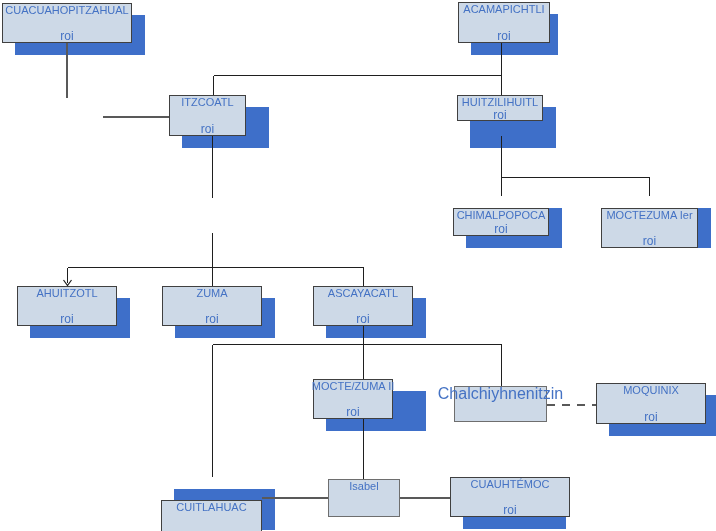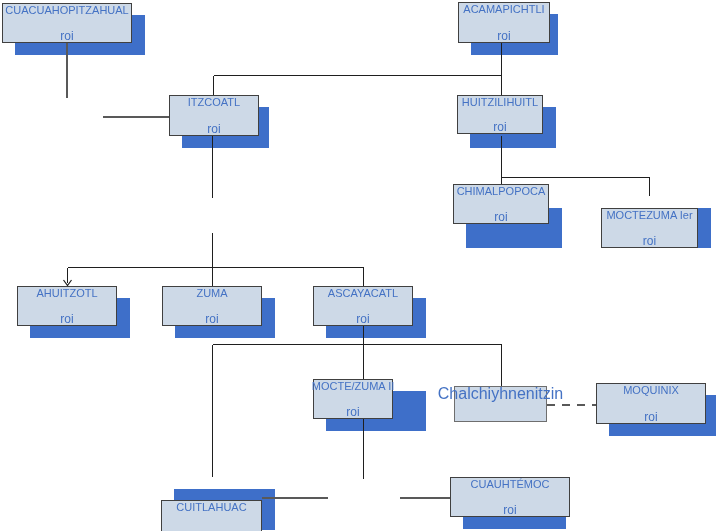--- a/index.html
+++ b/index.html
@@ -84,30 +84,30 @@
 
   <div class="box roi" style="left:2px;top:3px;width:130px;height:40px">
     <span class="nm">CUACUAHOPITZAHUAL</span>
     <span class="rl">roi</span>
   </div>
   <div class="box roi" style="left:458px;top:2px;width:92px;height:41px">
     <span class="nm">ACAMAPICHTLI</span>
     <span class="rl">roi</span>
   </div>
 
-  <div class="box roi" style="left:169px;top:95px;width:90px;height:41px">
+  <div class="box roi" style="left:169px;top:95px;width:77px;height:41px">
     <span class="nm">ITZCOATL</span>
     <span class="rl">roi</span>
   </div>
-  <div class="box roi" style="left:457px;top:95px;width:86px;height:39px">
+  <div class="box roi" style="left:457px;top:95px;width:86px;height:26px">
     <span class="nm">HUITZILIHUITL</span>
     <span class="rl">roi</span>
   </div>
 
-  <div class="box roi" style="left:453px;top:184px;width:96px;height:40px">
+  <div class="box roi" style="left:453px;top:208px;width:96px;height:28px">
     <span class="nm">CHIMALPOPOCA</span>
     <span class="rl">roi</span>
   </div>
   <div class="box roi" style="left:601px;top:208px;width:97px;height:40px">
     <span class="nm">MOCTEZUMA Ier</span>
     <span class="rl">roi</span>
   </div>
 
   <div class="box roi" style="left:17px;top:286px;width:100px;height:40px">
     <span class="nm">AHUITZOTL</span>
@@ -131,18 +131,21 @@
   </div>
   <div class="box roi" style="left:596px;top:383px;width:110px;height:41px">
     <span class="nm">MOQUINIX</span>
     <span class="rl">roi</span>
   </div>
 
   <div class="box roi" style="left:161px;top:500px;width:101px;height:48px">
     <span class="nm">CUITLAHUAC</span>
     <span class="rl">roi</span>
   </div>
+  <div class="box plain" style="left:328px;top:479px;width:72px;height:38px">
+    <span class="nm">Isabel</span>
+  </div>
   <div class="box roi" style="left:450px;top:477px;width:120px;height:40px">
     <span class="nm">CUAUHTÉMOC</span>
     <span class="rl">roi</span>
   </div>
 
 </div>
 
 </body></html>

